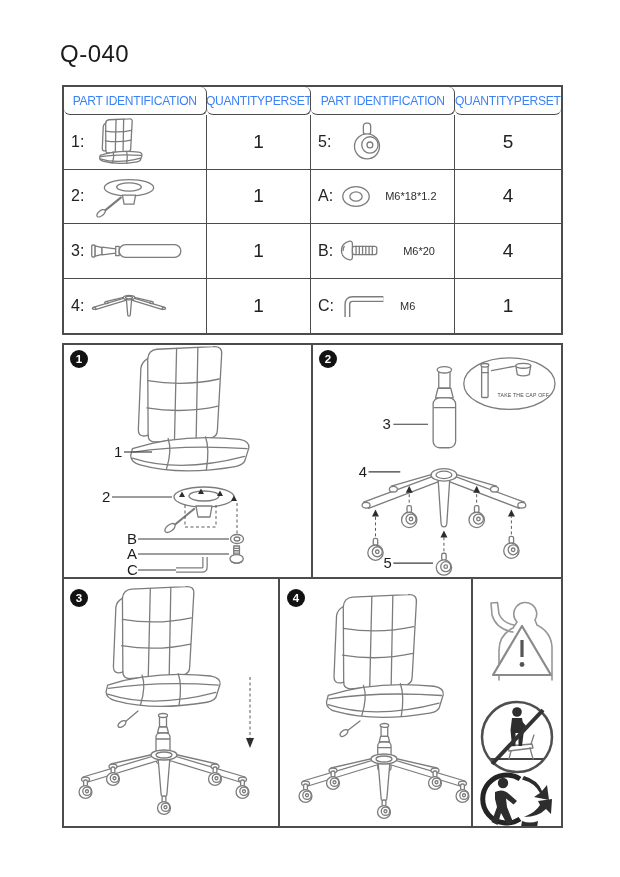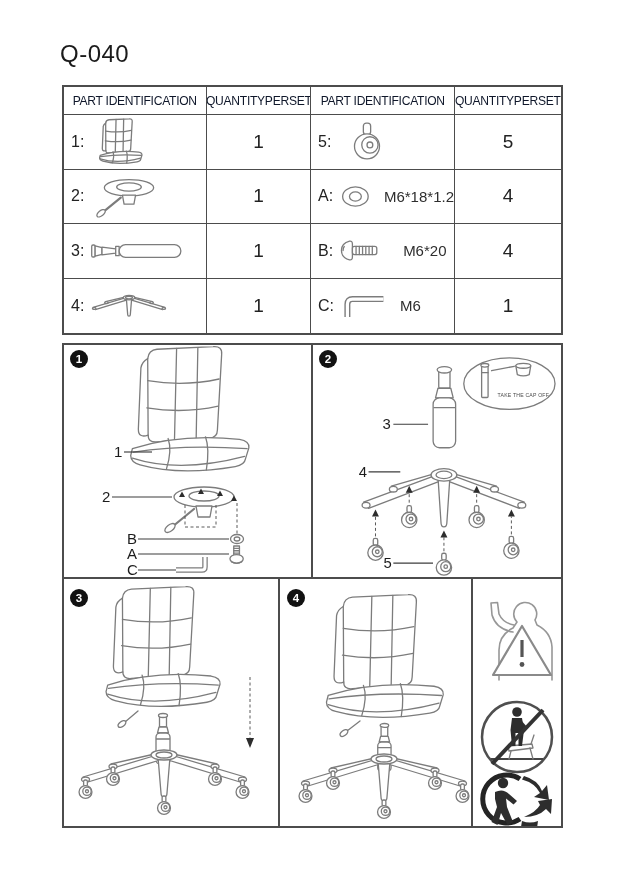--- a/index.html
+++ b/index.html
@@ -9,25 +9,25 @@
          font-weight:400;letter-spacing:.5px;}
   
   .parts-table{position:absolute;left:62px;top:85px;width:501px;height:250px;
         border:2px solid #4c4c4c;box-sizing:border-box;display:grid;
         grid-template-columns:143px 104px 144px 1fr;
         grid-template-rows:28px repeat(4,1fr);}
   .tcell{border-right:1.5px solid #4c4c4c;border-bottom:1.5px solid #4c4c4c;
         display:flex;align-items:center;justify-content:center;overflow:hidden;}
   .tcell.lastcol{border-right:none;}
   .tcell.lastrow{border-bottom:none;}
-  .th{font-size:13px;color:#0f172a;white-space:nowrap;}
+  .th{font-size:13px;color:#3b82f6;white-space:nowrap;border-radius:6px;}
   .th span{display:inline-block;transform:scaleX(.93);letter-spacing:-.3px;}
   .part-cell{justify-content:flex-start;padding-left:7px;gap:6px;}
   .part-label{font-size:16px;color:#222;flex:0 0 auto;}
-  .part-spec{font-size:15px;color:#2e2e2e;margin-left:6px;white-space:nowrap;}
+  .part-spec{font-size:11px;color:#2e2e2e;margin-left:6px;white-space:nowrap;}
   .qty{font-size:19px;color:#222;}
   
   .section{position:absolute;border:2px solid #4c4c4c;box-sizing:border-box;display:flex;}
   .section-a{left:62px;top:343px;width:501px;height:236px;}
   .section-b{left:62px;top:577px;width:501px;height:251px;}
   .panel{position:relative;height:100%;box-sizing:border-box;border-right:2px solid #4c4c4c;}
   .panel:last-child{border-right:none;}
   .p1{width:249px;}.p2{width:248px;}
   .p3{width:216px;}.p4{width:193px;}.picons{width:88px;}
   .badge{position:absolute;width:18px;height:18px;border-radius:50%;background:#121212;

